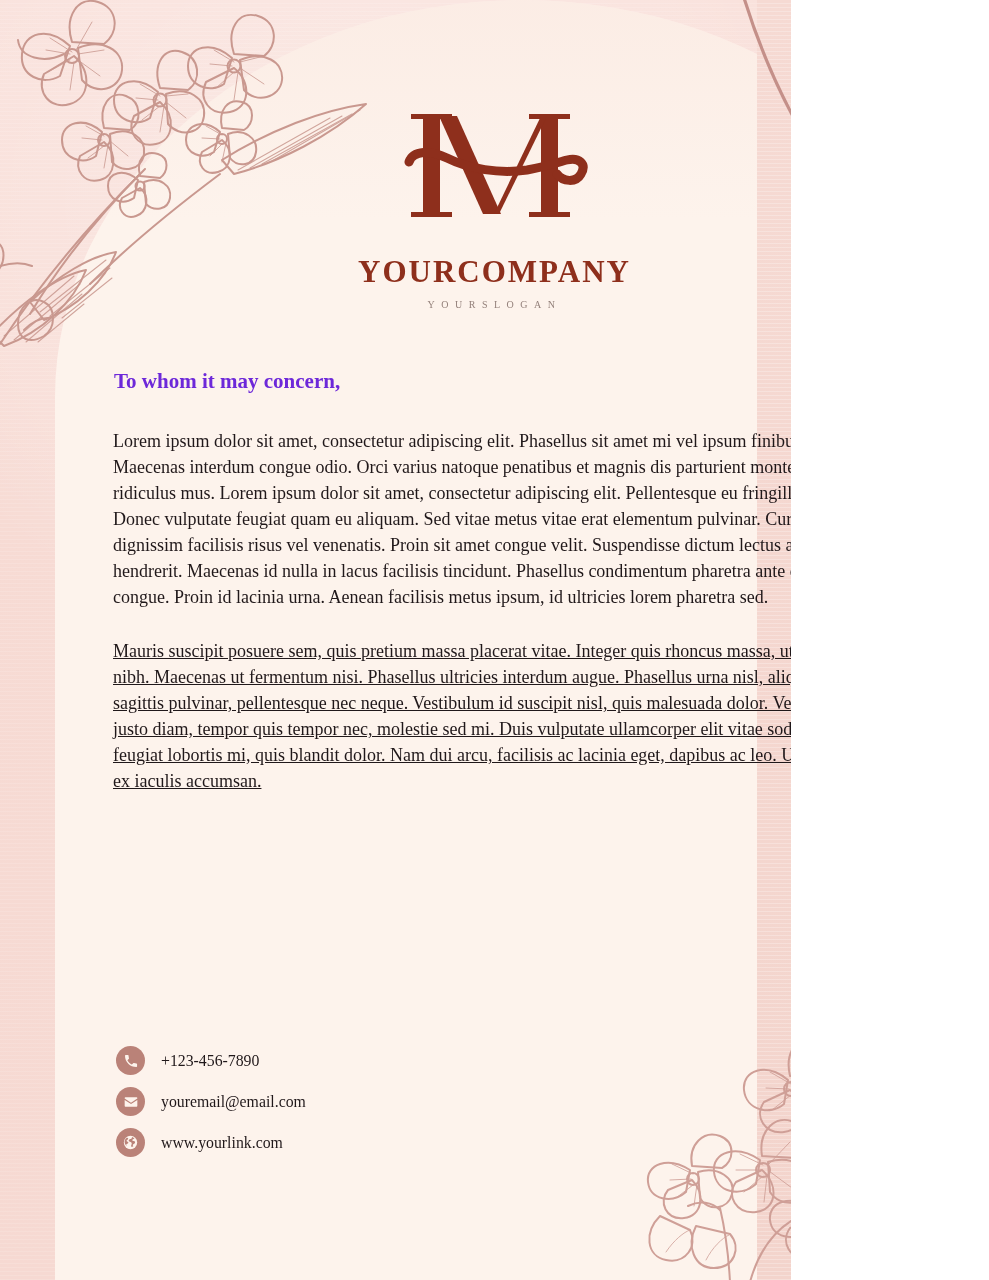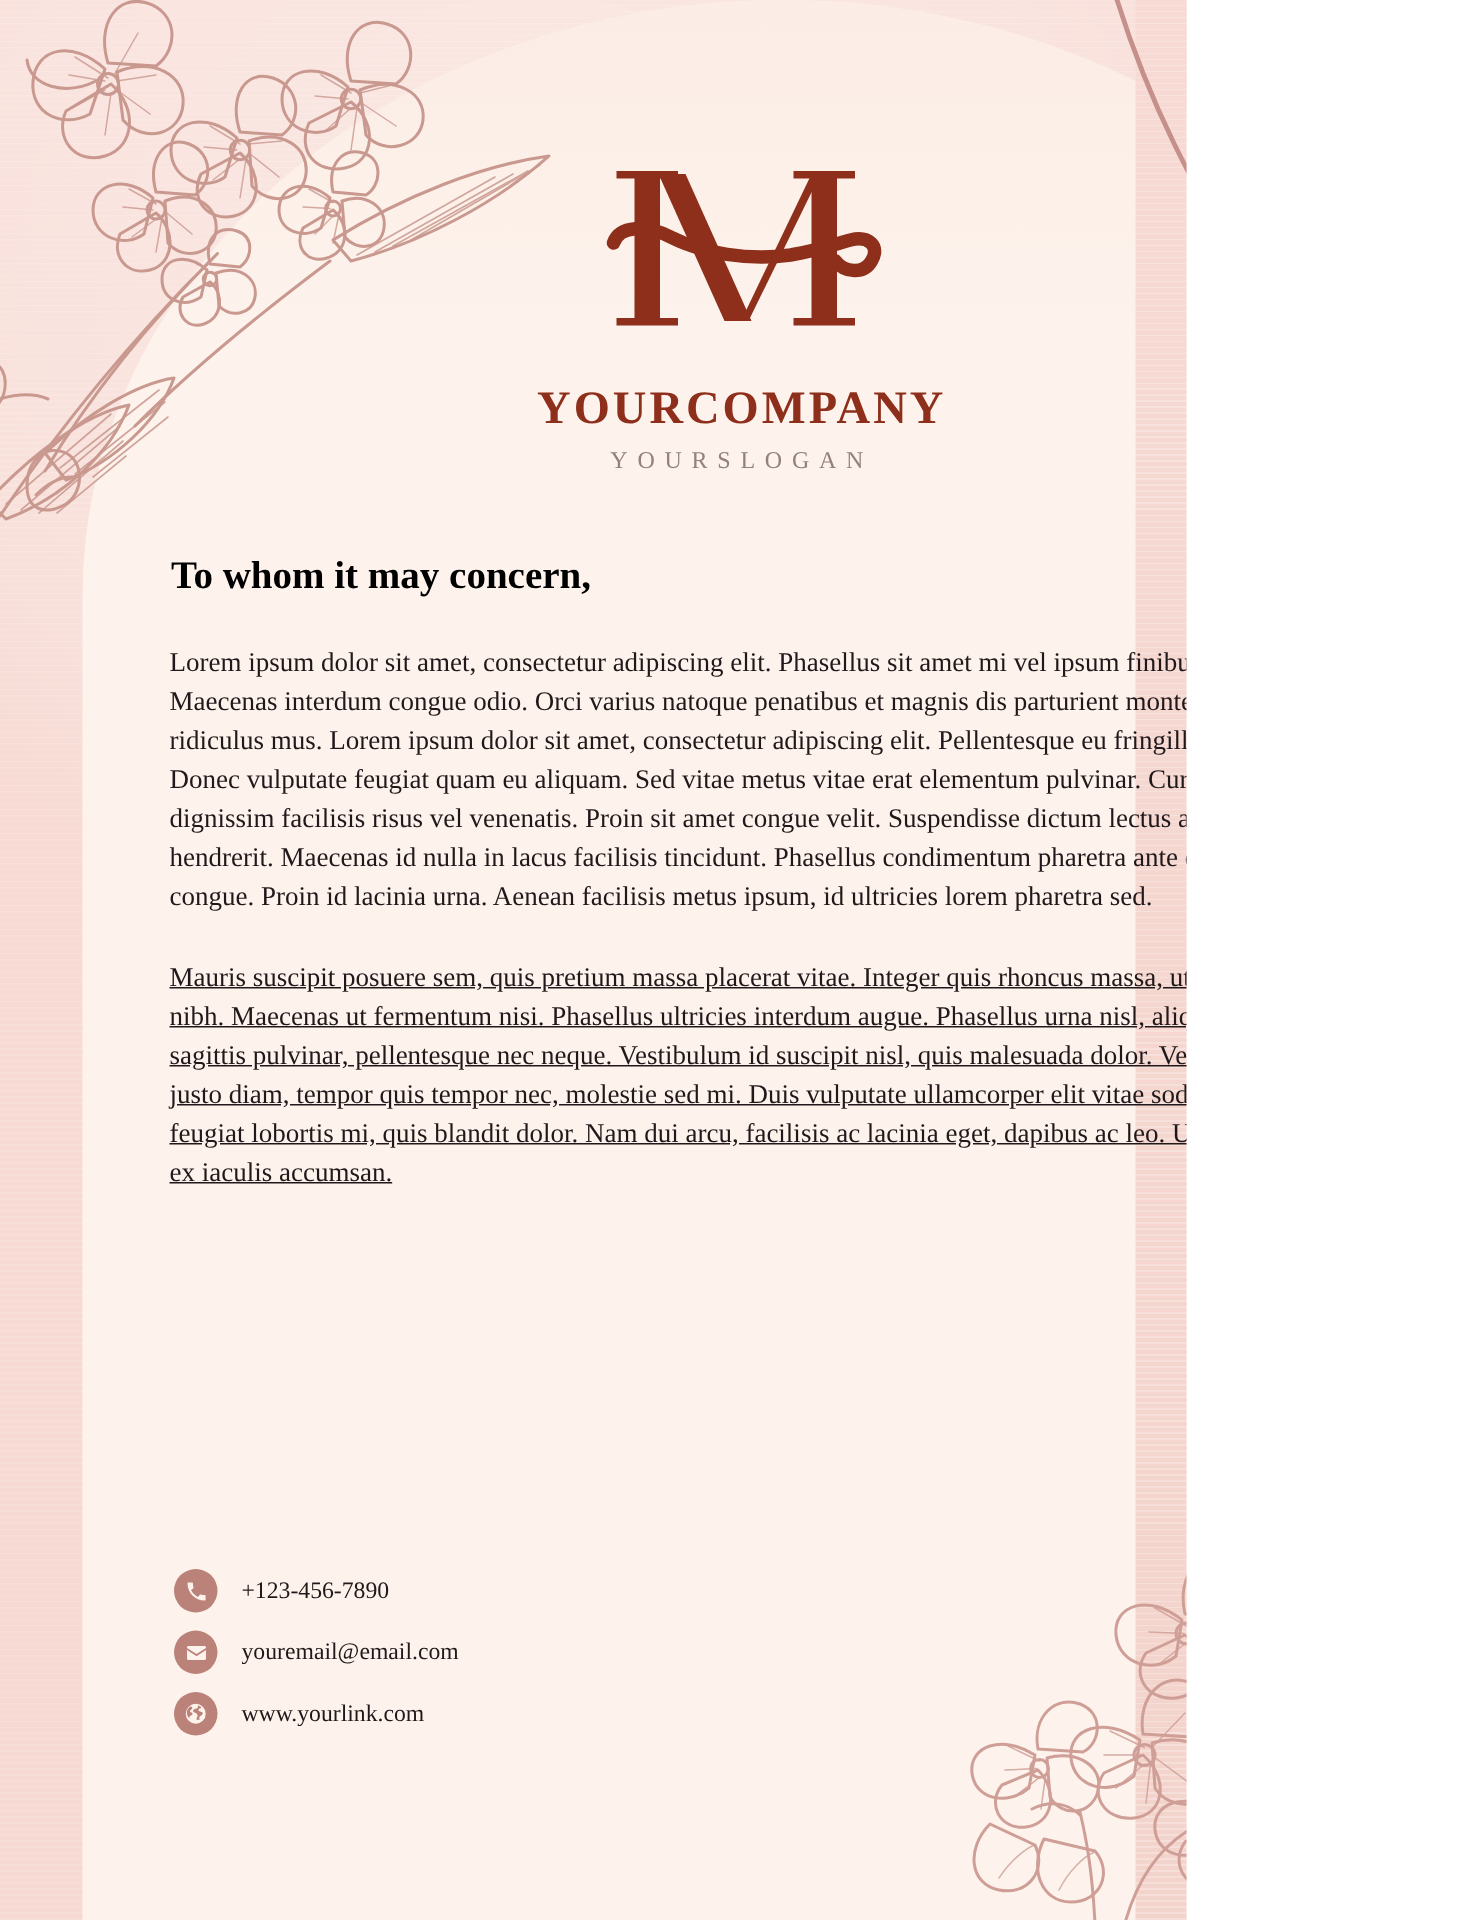--- a/index.html
+++ b/index.html
@@ -113,33 +113,33 @@
   .company-name {
     margin-top: 22px;
     font-size: 31px;
     font-weight: bold;
     letter-spacing: 2.0px;
     color: #8e2f1c;
     font-family: "Liberation Serif", "DejaVu Serif", serif;
   }
   .company-slogan {
     margin-top: 9px;
-    font-size: 16px;
+    font-size: 10px;
     letter-spacing: 6.5px;
     color: #94817b;
     font-family: "Liberation Serif", "DejaVu Serif", serif;
   }
 
   .salutation {
     position: absolute;
     left: 114px;
     top: 369px;
-    font-size: 26px;
+    font-size: 21px;
     font-weight: bold;
-    color: #000000;
+    color: #6d28d9;
   }
 
   .body-copy {
     position: absolute;
     left: 113px;
     top: 428px;
     width: 762px;
     font-size: 18px;
     line-height: 26px;
     color: #20181a;

